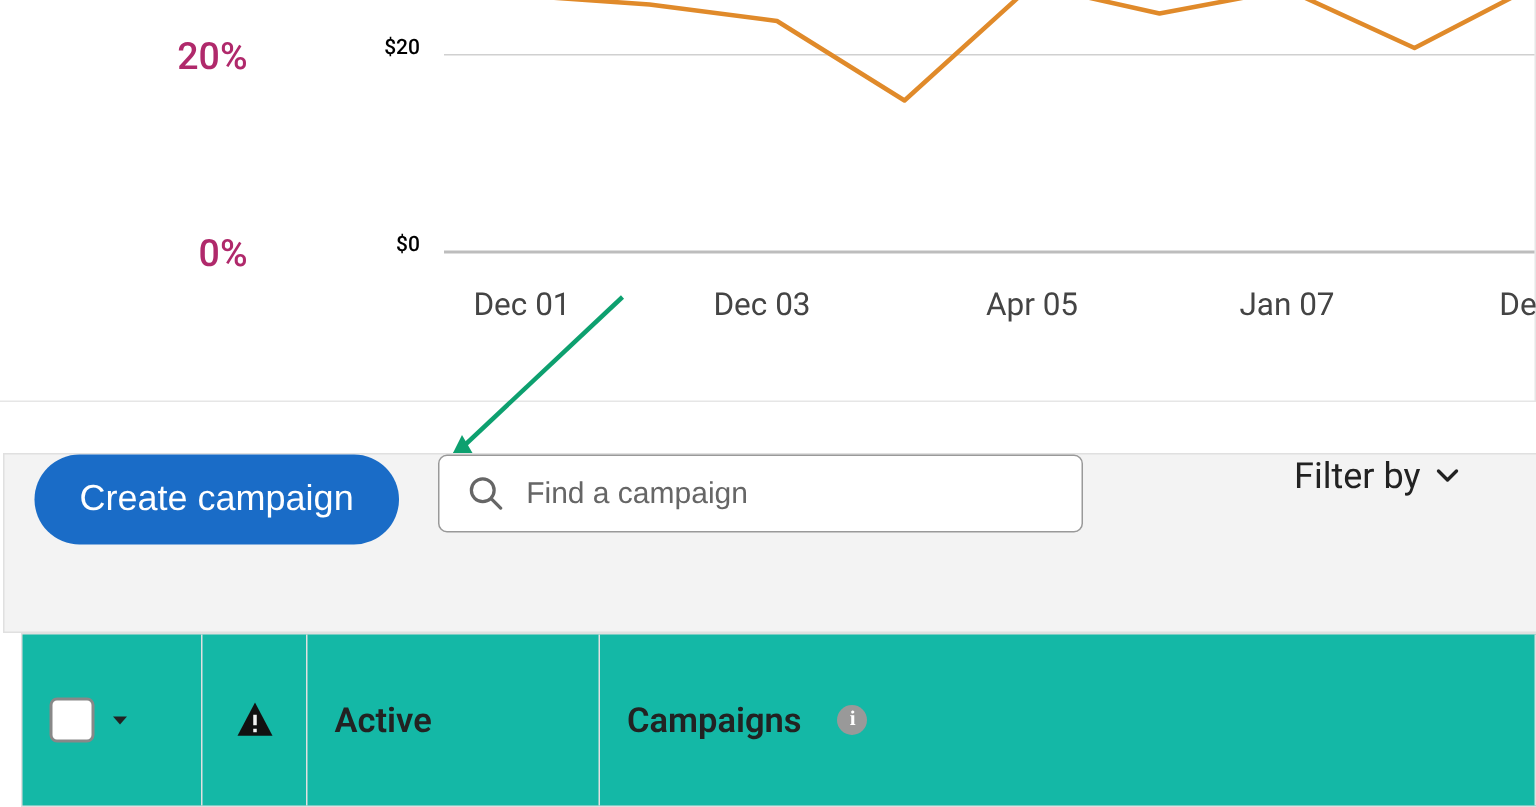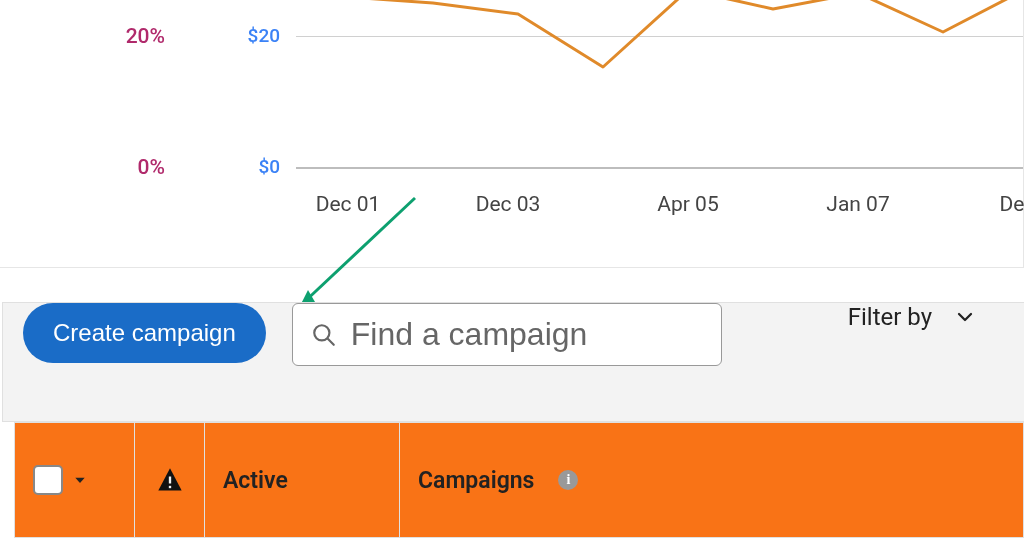--- a/index.html
+++ b/index.html
@@ -21,32 +21,32 @@
     height: 268px;
     border: 1px solid #e6e6e6;
     border-top: none;
     border-left: none;
   }
   .y-axis-left {
     position: absolute;
     left: 105px;
     width: 60px;
     text-align: right;
-    font-size: 21px;
+    font-size: 25px;
     font-weight: 500;
     color: #B0296B;
   }
   .y-axis-right {
     position: absolute;
     left: 230px;
     width: 50px;
     text-align: right;
-    font-size: 19px;
+    font-size: 14px;
     font-weight: 500;
-    color: #3b82f6;
+    color: #000000;
   }
   .axis-tick { position: absolute; }
   .gridline {
     position: absolute;
     left: 296px;
     right: 0;
     height: 1px;
     background: #d0d0d0;
   }
   .x-axis {
@@ -124,49 +124,49 @@
     border: 1px solid #999;
     border-radius: 6px;
     padding: 12px 18px;
     width: 430px;
     gap: 14px;
   }
   .search-wrap svg { flex-shrink: 0; }
   .search-input {
     border: none;
     outline: none;
-    font-size: 32px;
+    font-size: 20px;
     color: #444;
     width: 100%;
     background: transparent;
   }
   .search-input::placeholder { color: #666; }
   .filter-by {
     display: flex;
     align-items: center;
-    gap: 24px;
+    gap: 9px;
     font-size: 24px;
     color: #222;
     cursor: pointer;
     margin-left: auto;
     margin-right: 30px;
   }
   .chevron-down {
     width: 18px;
     height: 18px;
   }
 
   
   .table-header {
     position: absolute;
     left: 14px;
     top: 422px;
     right: 0;
     height: 116px;
-    background: #f97316;
+    background: #14b8a6;
     border: 1px solid #e0e0e0;
     border-right: none;
     display: flex;
     align-items: center;
   }
   .th-cell {
     height: 100%;
     border-right: 1px solid #e0e0e0;
     display: flex;
     align-items: center;

